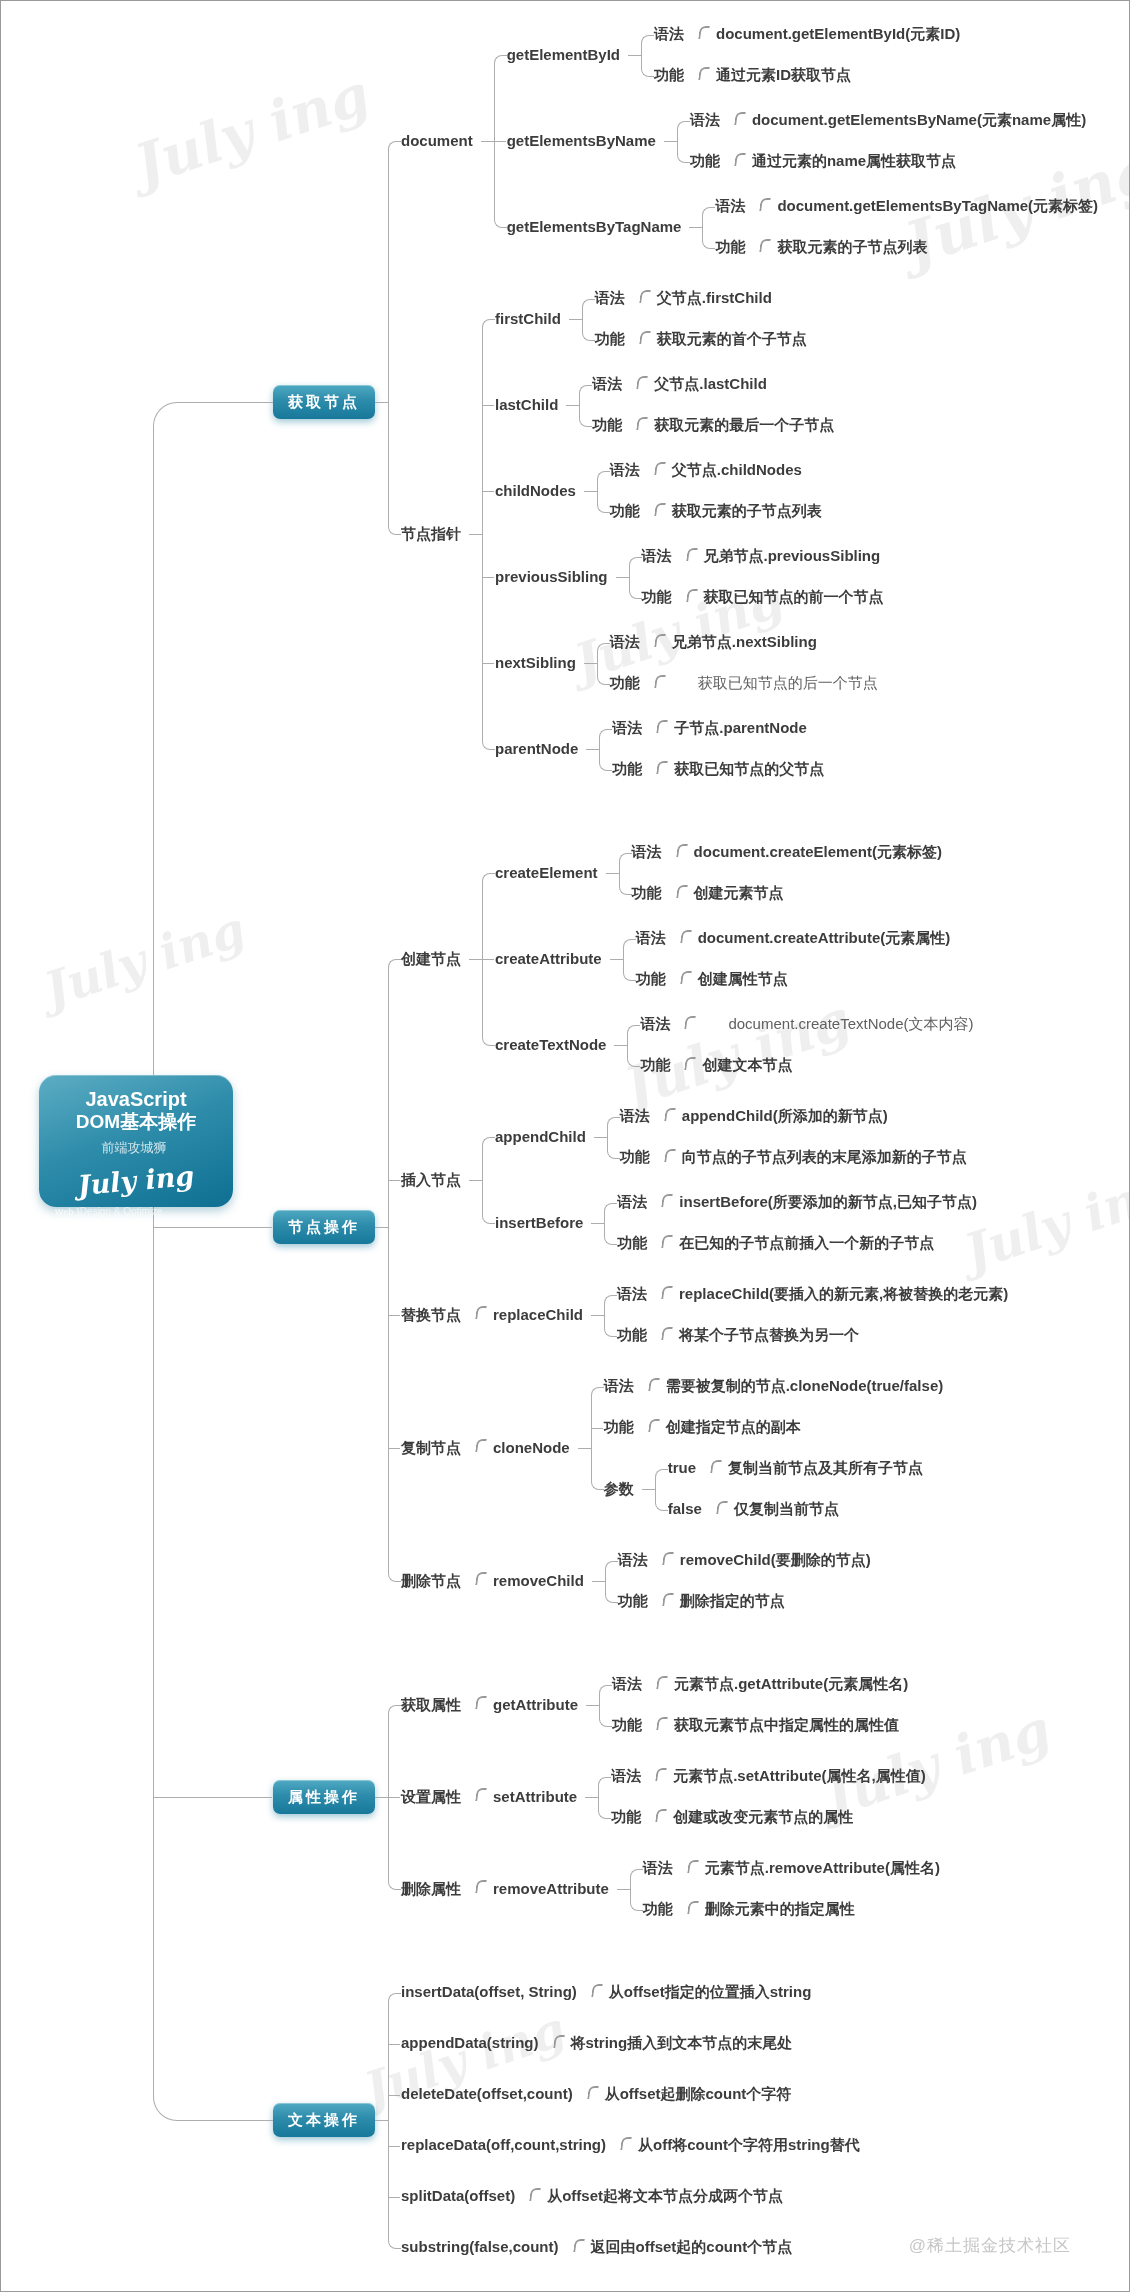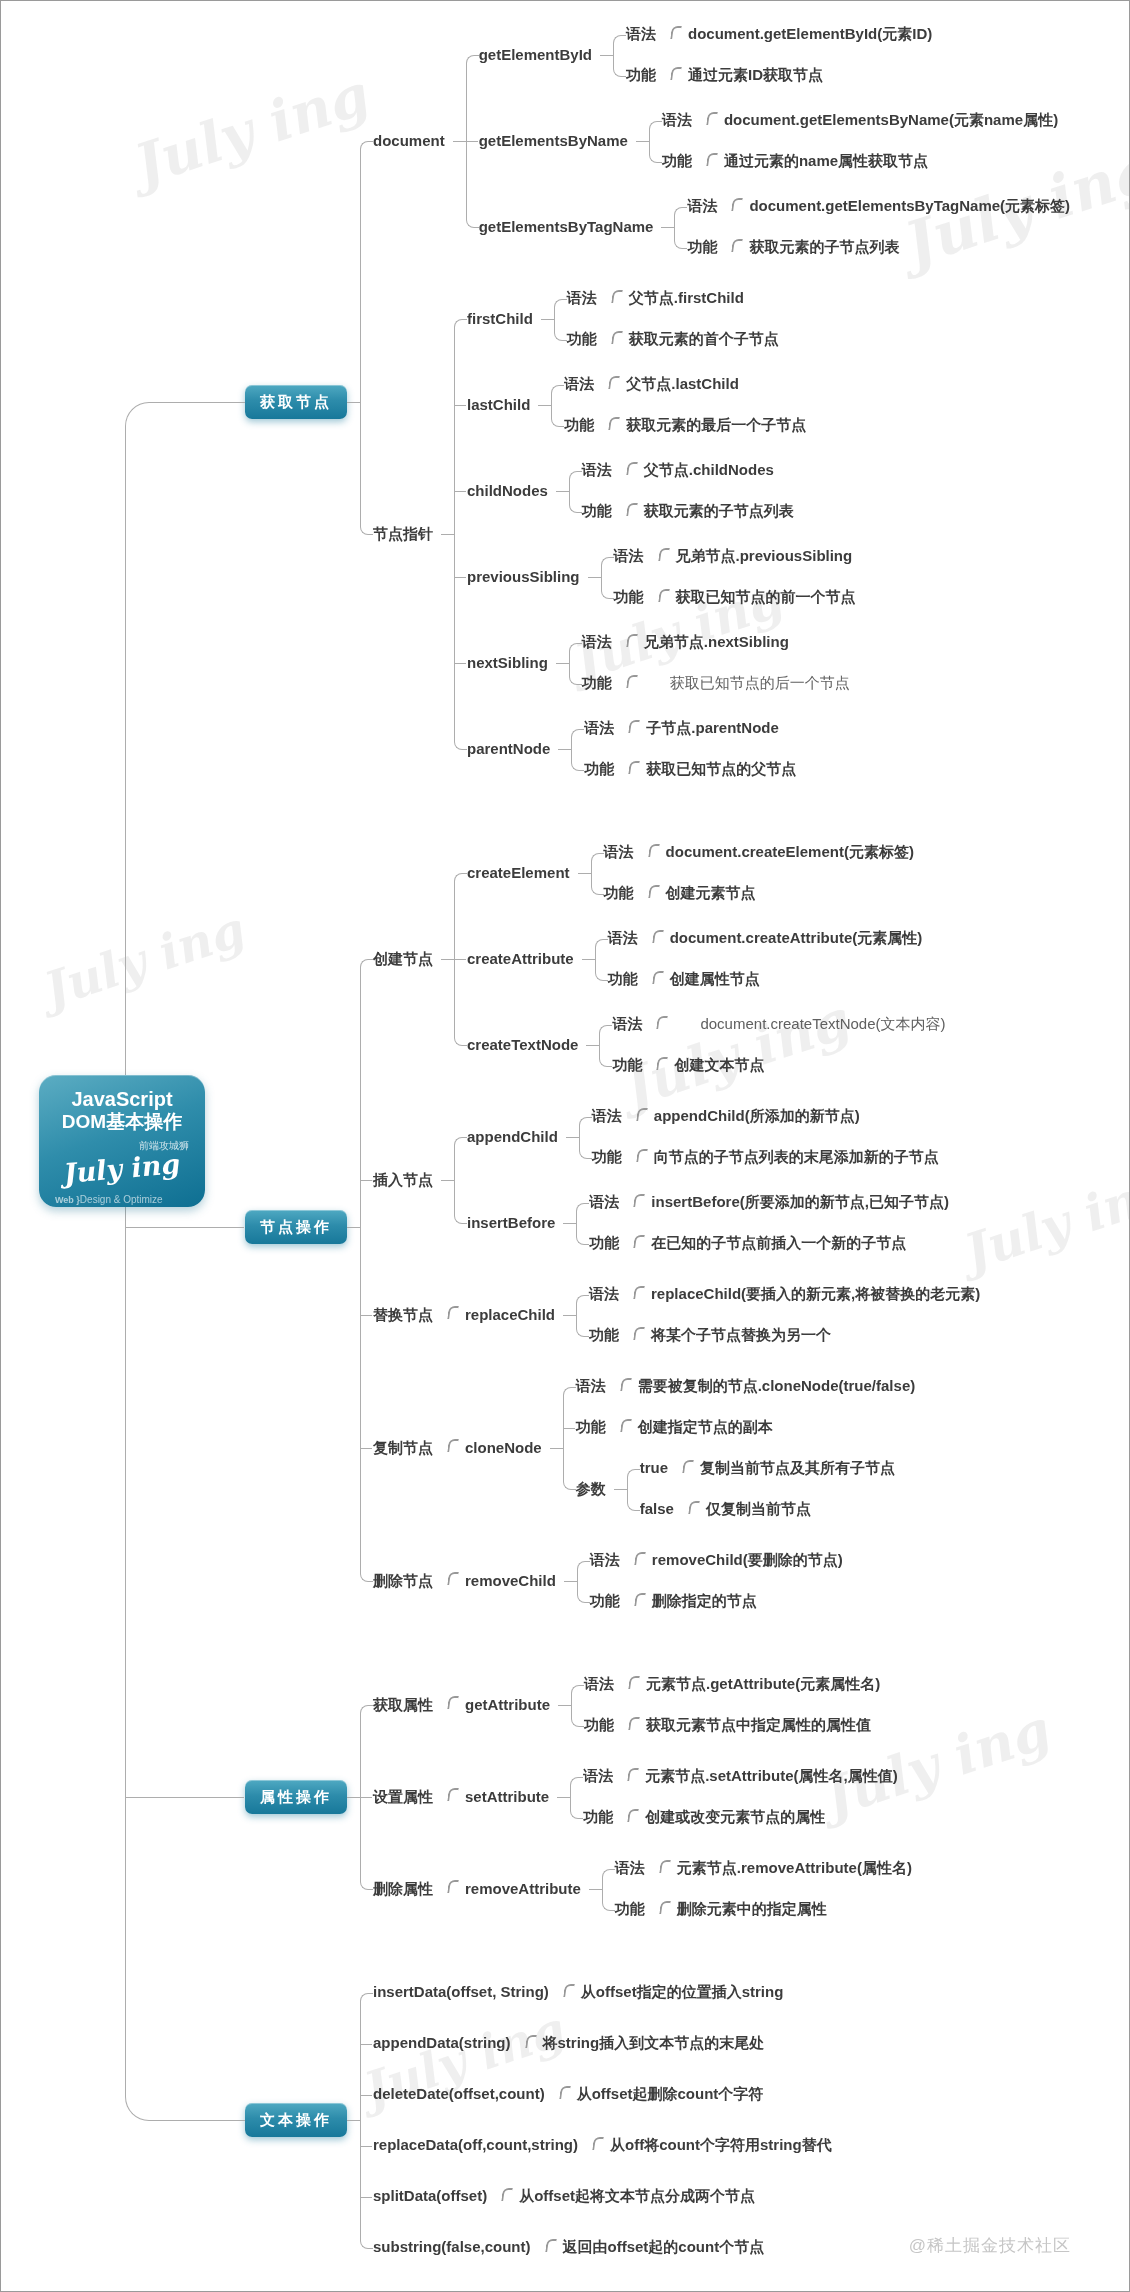--- a/index.html
+++ b/index.html
@@ -31,27 +31,27 @@
   .kid.L0{padding-left:120px;}
   .kid.L0.first::before,.kid.L0.last::before{width:119px;}
   .kid.L0.first::before{border-top-left-radius:24px;}
   .kid.L0.last::before{border-bottom-left-radius:24px;}
   .kid.L0.mid::after{width:119px;}
   
   .node.d1{padding:16px 0;}
   .node.d2{padding:3px 0;}
   .node.d3{padding:2px 0;}
   
-  .root-box{position:relative;z-index:2;width:166px;height:132px;margin-right:-80px;border-radius:17px;
+  .root-box{position:relative;z-index:2;width:194px;height:132px;margin-right:-80px;border-radius:17px;
             box-sizing:border-box;padding:13px 12px 9px;color:#fff;
             background:linear-gradient(160deg,#5cadc3 0%,#2f8dab 45%,#0e6f92 100%);
             box-shadow:0 4px 10px rgba(40,120,150,.35), inset 0 1px 0 rgba(255,255,255,.3);}
   .rt1{font-size:20px;font-weight:700;text-align:center;line-height:1.1;}
   .rt2{font-size:19px;font-weight:700;text-align:center;line-height:1.25;}
-  .rtag{font-size:10px;text-align:right;color:rgba(255,255,255,.78);margin:5px 4px 0 0;}
+  .rtag{font-size:13px;text-align:center;color:rgba(255,255,255,.78);margin:5px 4px 8px 0;}
   .rsig{font-family:"DejaVu Serif",serif;font-style:italic;font-weight:700;font-size:27px;
         text-align:center;line-height:1.2;transform:rotate(-5deg);margin-top:0;}
   .rfoot{display:flex;justify-content:flex-start;align-items:baseline;margin-top:9px;padding:0 4px;
          color:rgba(255,255,255,.62);}
   .rfoot .fl{font-size:9px;font-weight:700;}
   .rfoot .fr{font-size:10px;}
   
   .wm{position:absolute;z-index:0;font-family:"DejaVu Serif",serif;font-style:italic;font-weight:700;
       color:rgba(120,120,120,.12);transform:rotate(-18deg);pointer-events:none;white-space:nowrap;}
   .credit{position:absolute;right:58px;bottom:34px;z-index:3;font-size:17px;color:#c6c6c6;letter-spacing:1px;}

